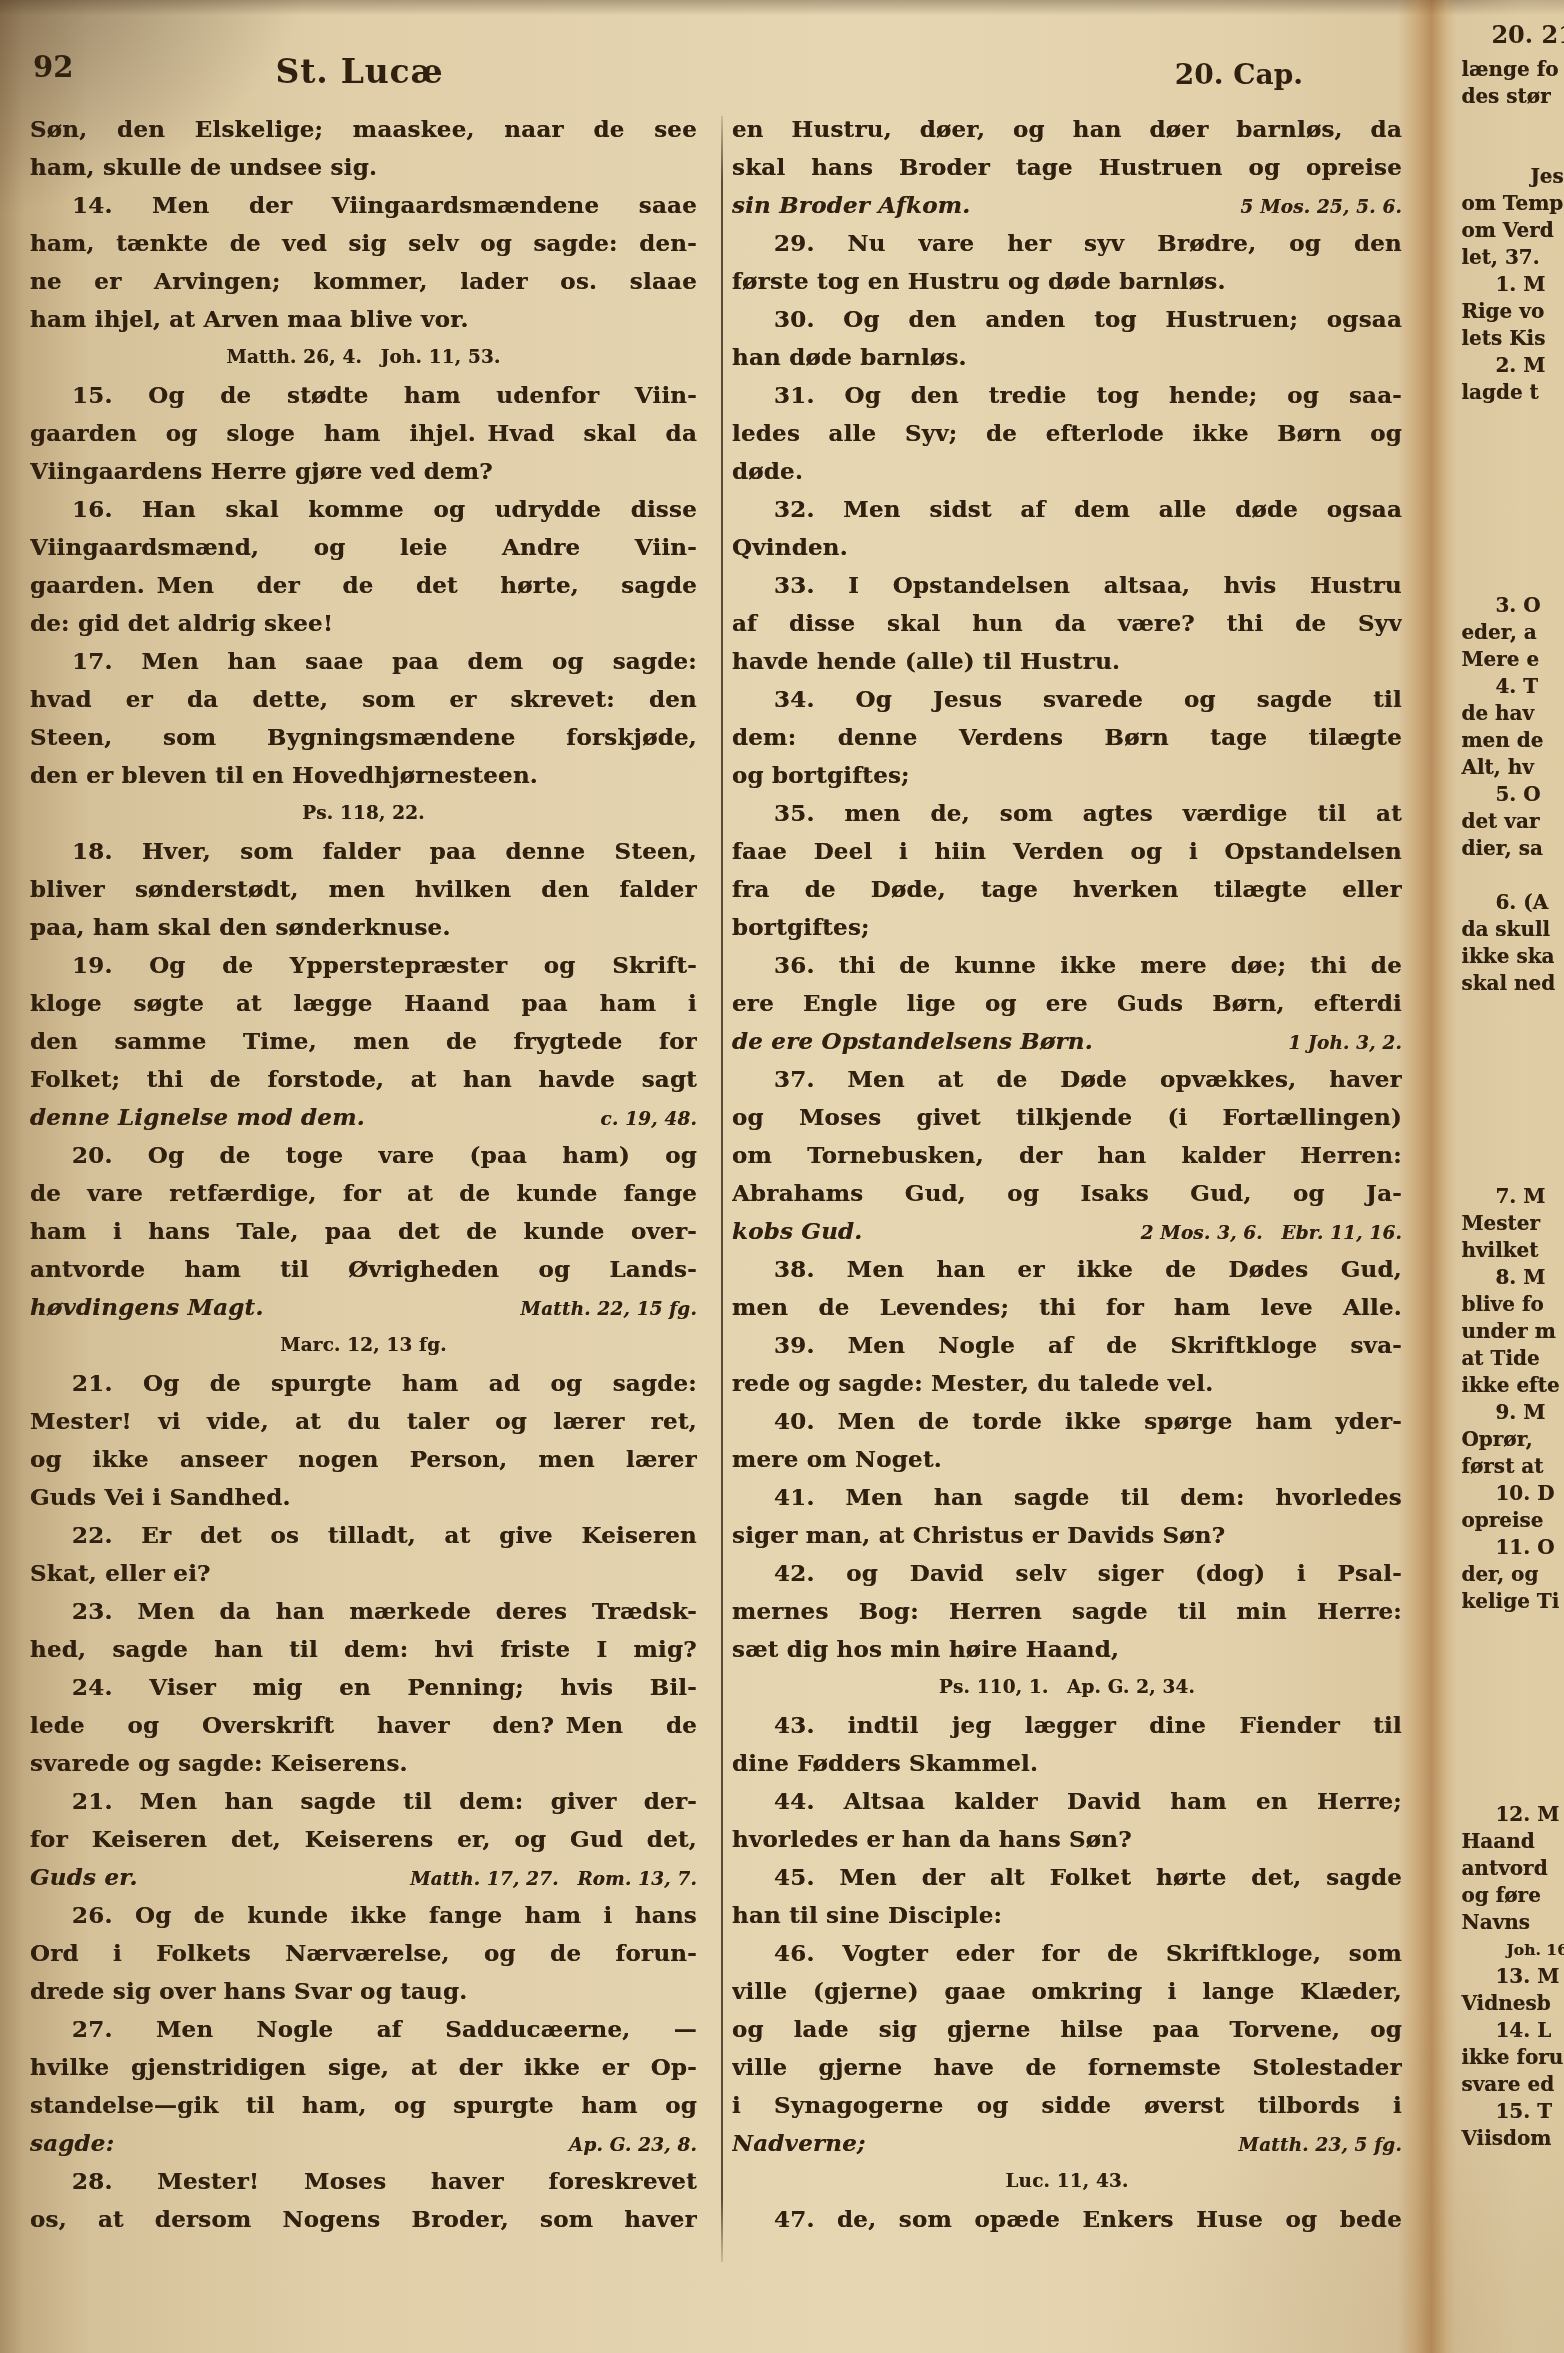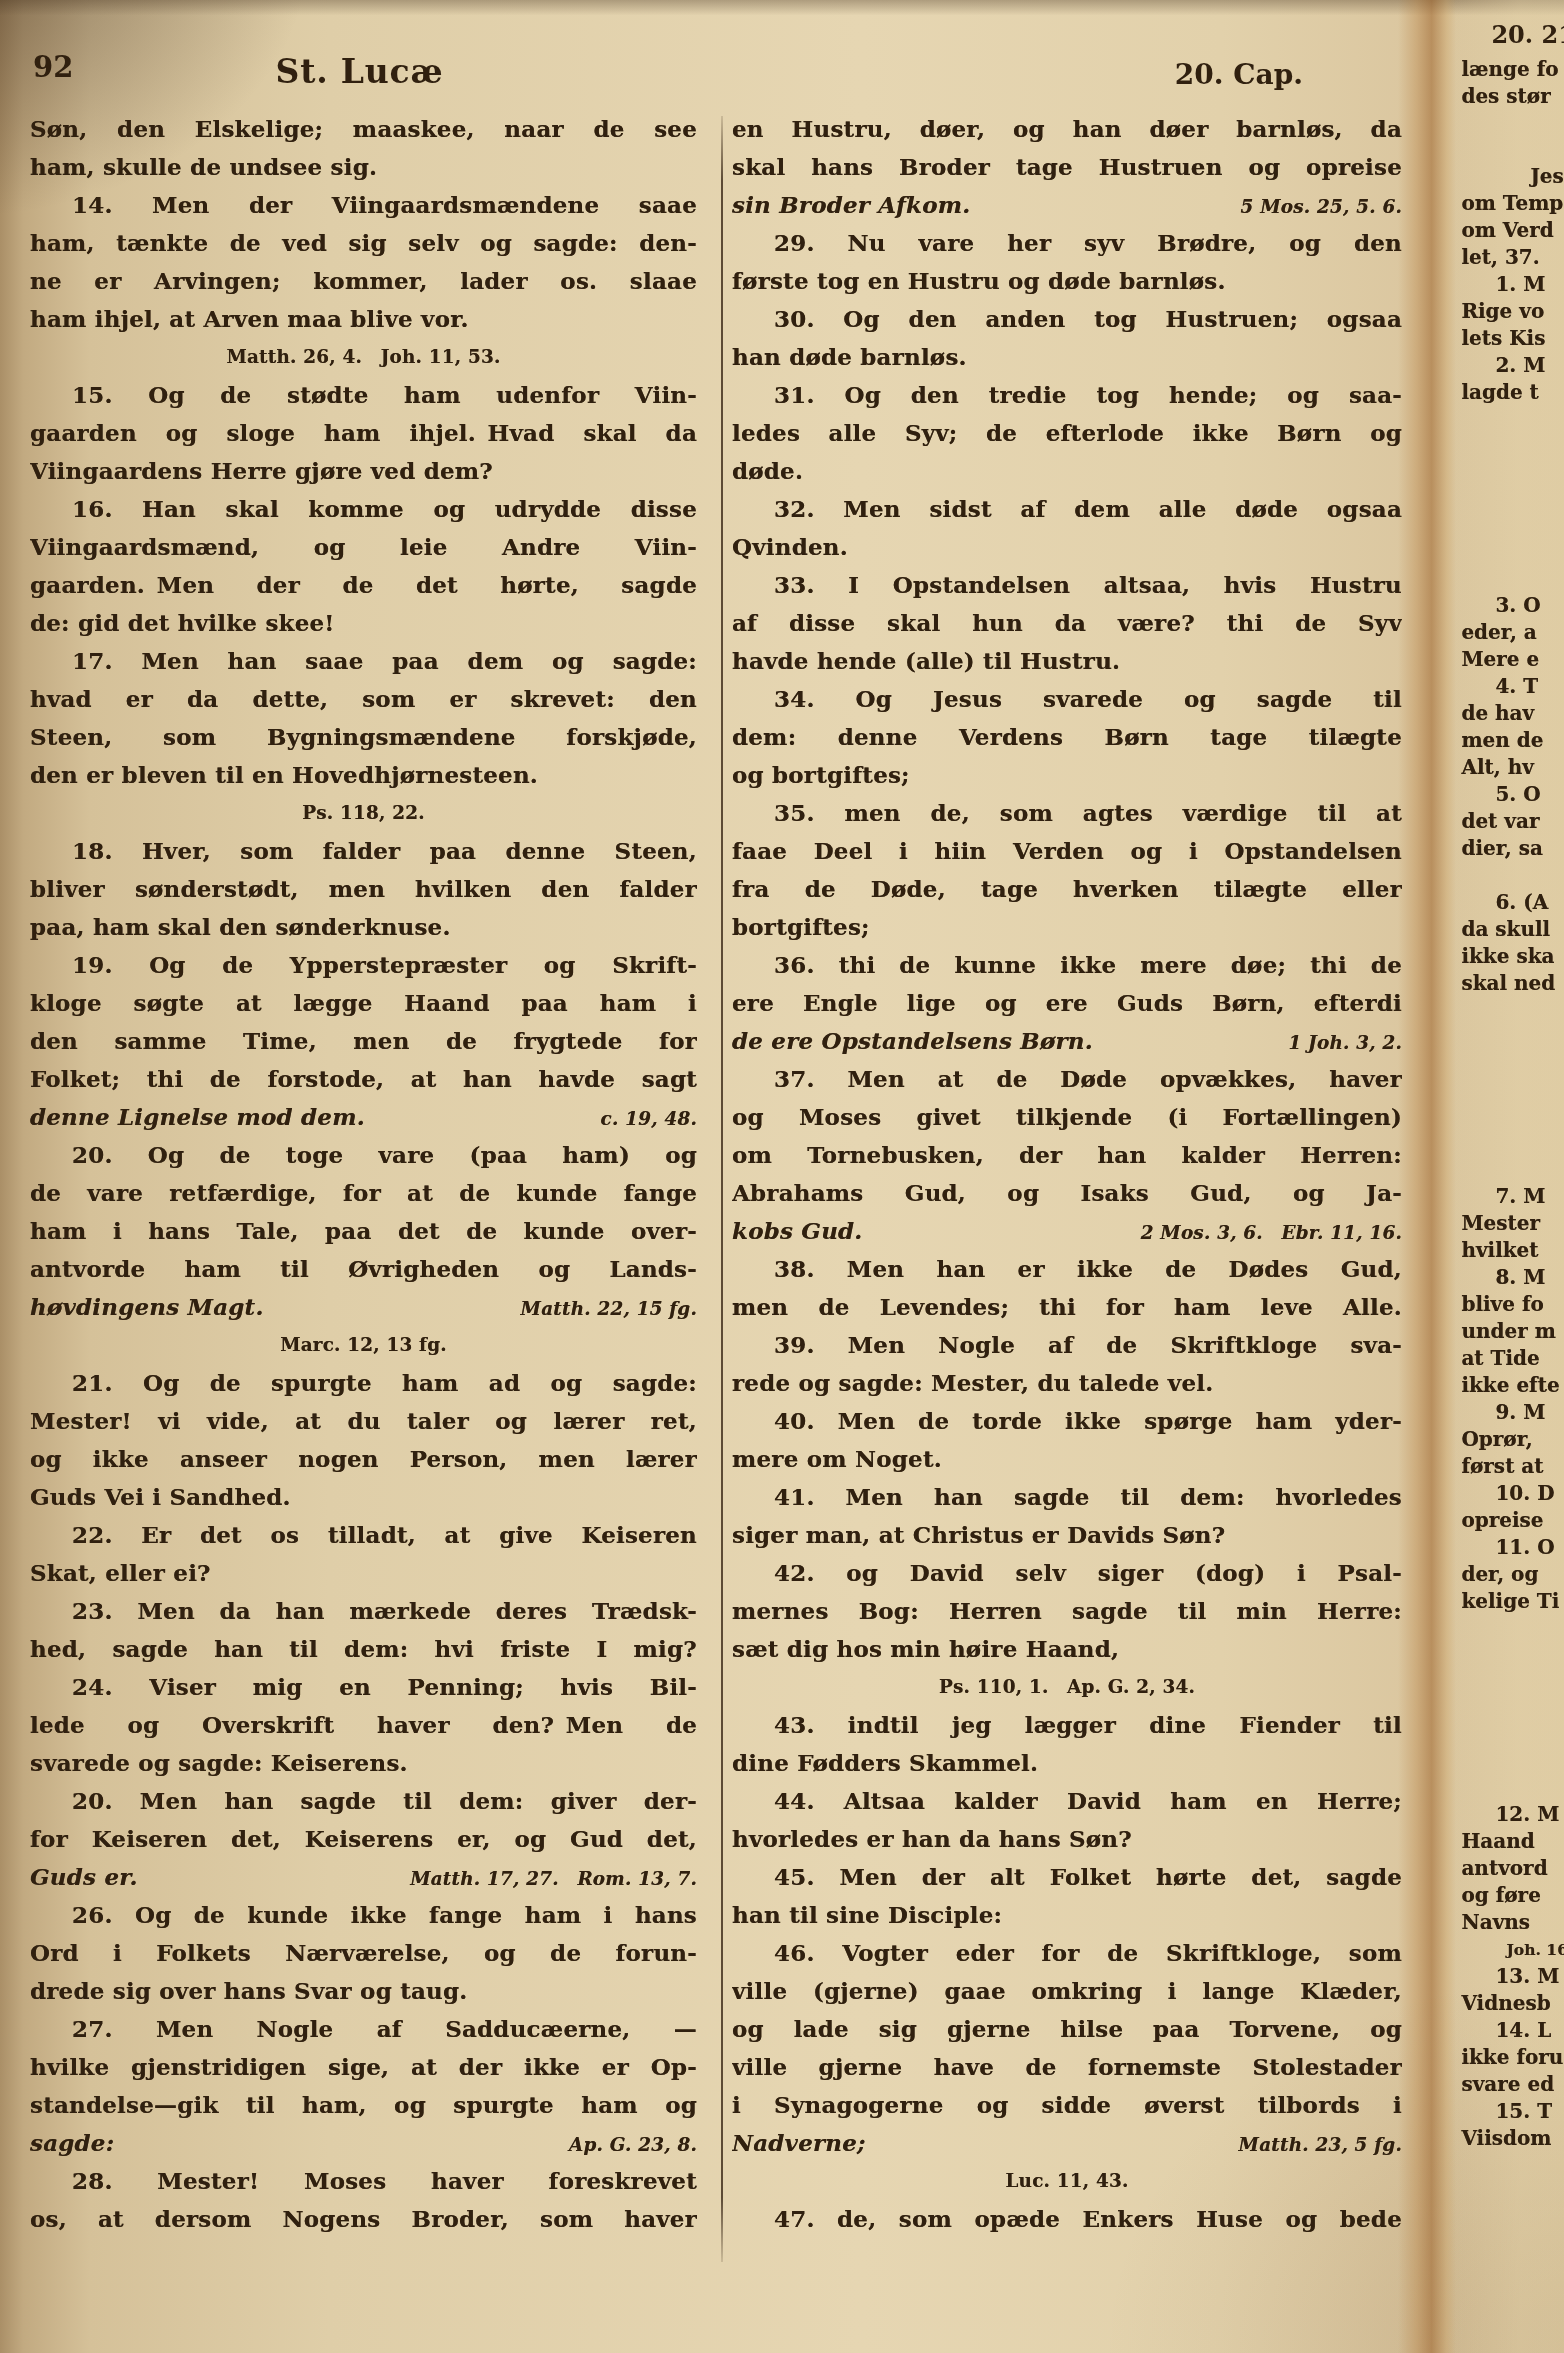--- a/index.html
+++ b/index.html
@@ -108,21 +108,21 @@
       </div>
       <div class="line cont">
         <span class="txt">Viingaardsmænd, og leie Andre Viin-</span>
         
       </div>
       <div class="line cont">
         <span class="txt">gaarden. Men der de det hørte, sagde</span>
         
       </div>
       <div class="line last">
-        <span class="txt">de: gid det hvilke skee!</span>
+        <span class="txt">de: gid det aldrig skee!</span>
         
       </div>
       <div class="line first">
         <span class="txt">17. Men han saae paa dem og sagde:</span>
         
       </div>
       <div class="line cont">
         <span class="txt">hvad er da dette, som er skrevet: den</span>
         
       </div>
@@ -232,21 +232,21 @@
       </div>
       <div class="line cont">
         <span class="txt">lede og Overskrift haver den? Men de</span>
         
       </div>
       <div class="line last">
         <span class="txt">svarede og sagde: Keiserens.</span>
         
       </div>
       <div class="line first">
-        <span class="txt">20. Men han sagde til dem: giver der-</span>
+        <span class="txt">21. Men han sagde til dem: giver der-</span>
         
       </div>
       <div class="line cont">
         <span class="txt">for Keiseren det, Keiserens er, og Gud det,</span>
         
       </div>
       <div class="line withref">
         <span class="txt">Guds er.</span>
         <span class="ref-inline">Matth. 17, 27. Rom. 13, 7.</span>
       </div>

